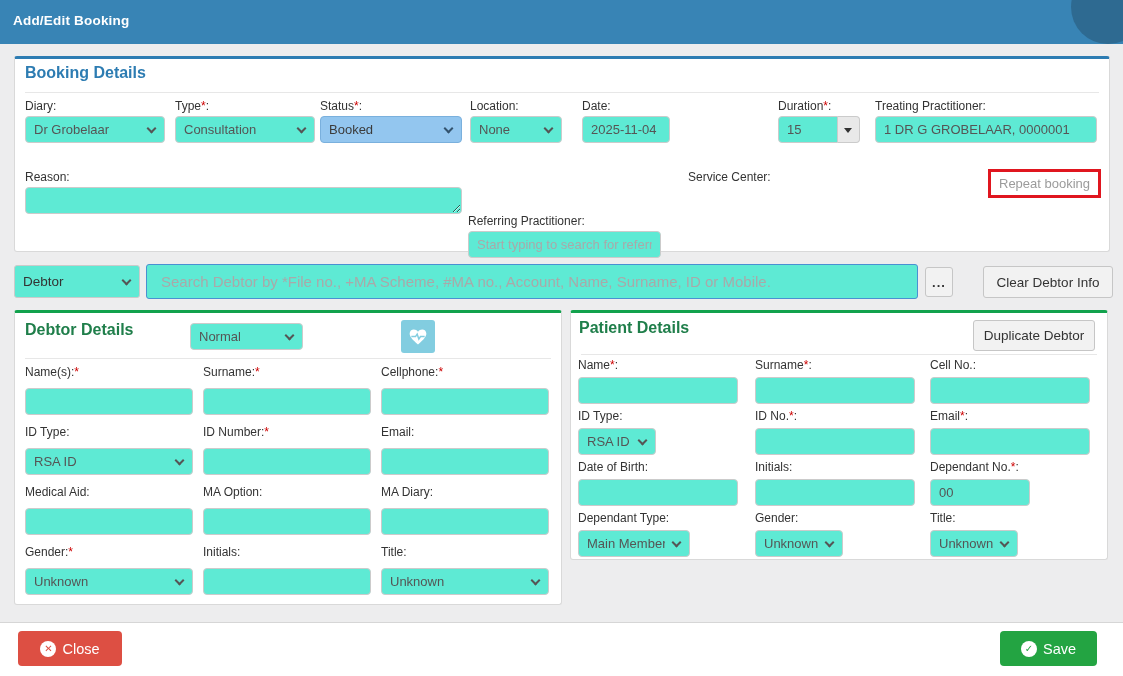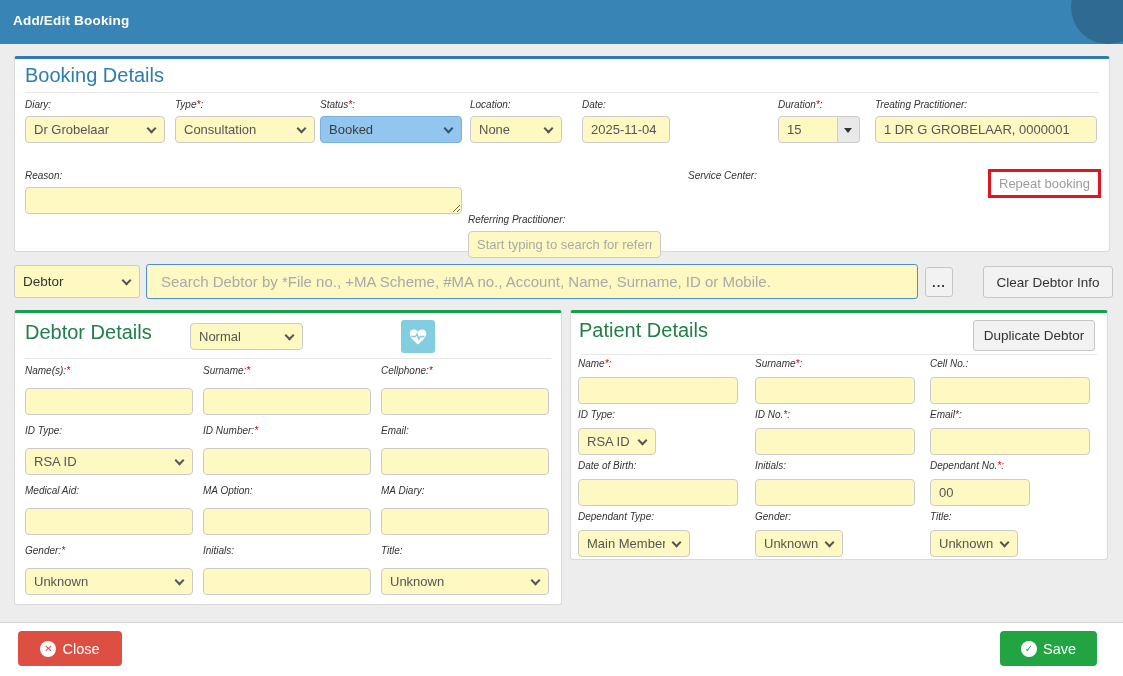--- a/index.html
+++ b/index.html
@@ -15,34 +15,34 @@
     background:#3884b5; overflow:hidden; }
   .topbar h1 { position:absolute; left:13px; top:13px; font-size:13.5px;
     font-weight:bold; color:#fff; letter-spacing:.2px; }
   .corner-circle { position:absolute; right:-22px; top:-30px; width:74px; height:74px;
     border-radius:50%; background:rgba(22,40,54,.28); }
   
   .panel { position:absolute; background:#fff; border:1px solid #d9d9d9;
     border-radius:3px; }
   .panel.blue  { border-top:3px solid #2d7cb2; }
   .panel.green { border-top:3px solid #12a24d; }
-  .panel-title { position:absolute; font-size:20px; font-weight:400; }
+  .panel-title { position:absolute; font-size:16px; font-weight:700; }
   .blue-title  { color:#2d7cb2; }
   .green-title { color:#1f7e4a; }
   .hdr-divider { position:absolute; left:10px; right:10px; border-bottom:1px solid #e7e7e7; }
   
   .fld { position:absolute; }
-  .fld label { display:block; height:23px; font-size:10px; color:#333;font-style:italic; }
+  .fld label { display:block; height:23px; font-size:12px; color:#333; }
   .bk .fld label { height:17px; }
   .pat .fld label { height:19px; }
   .req { color:#c00; }
   input, select, textarea {
     font-family:"Liberation Sans","DejaVu Sans",sans-serif;
     font-size:13px; color:#555;
-    border:1px solid #cbcbcb; border-radius:4px; background:#fef9c3;
+    border:1px solid #cbcbcb; border-radius:4px; background:#5eead4;
     outline:none;
   }
   input, select { height:27px; padding:0 8px; width:100%; }
   input::placeholder { color:#a9a9a9; }
   textarea { width:100%; height:27px; padding:3px 8px; resize:both; }
   .sel { position:relative; width:100%; }
   .sel select { appearance:none; -webkit-appearance:none; padding-right:24px; }
   .car { position:absolute; right:10px; top:9px; width:7px; height:7px;
     border-right:2px solid #555; border-bottom:2px solid #555;
     transform:rotate(45deg); pointer-events:none; }

